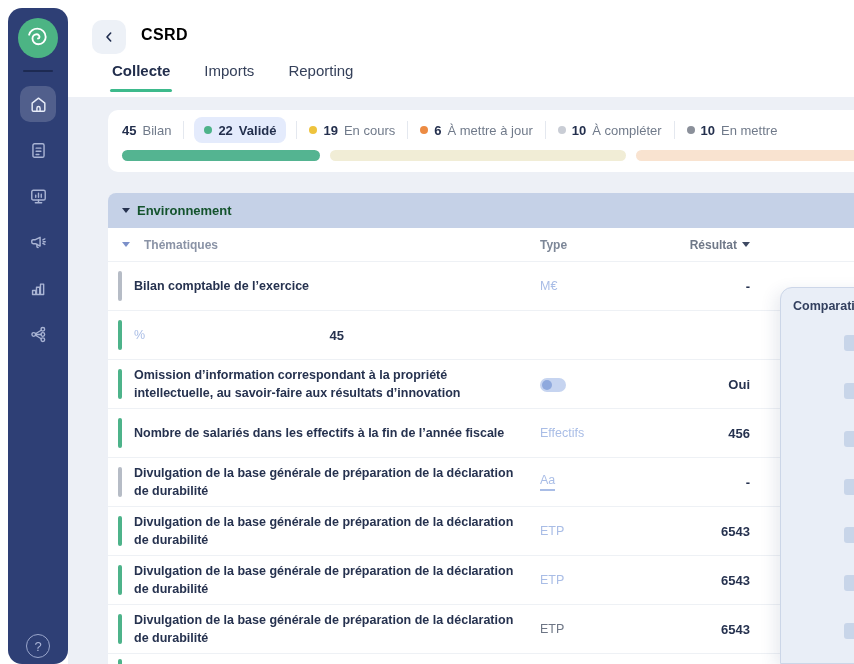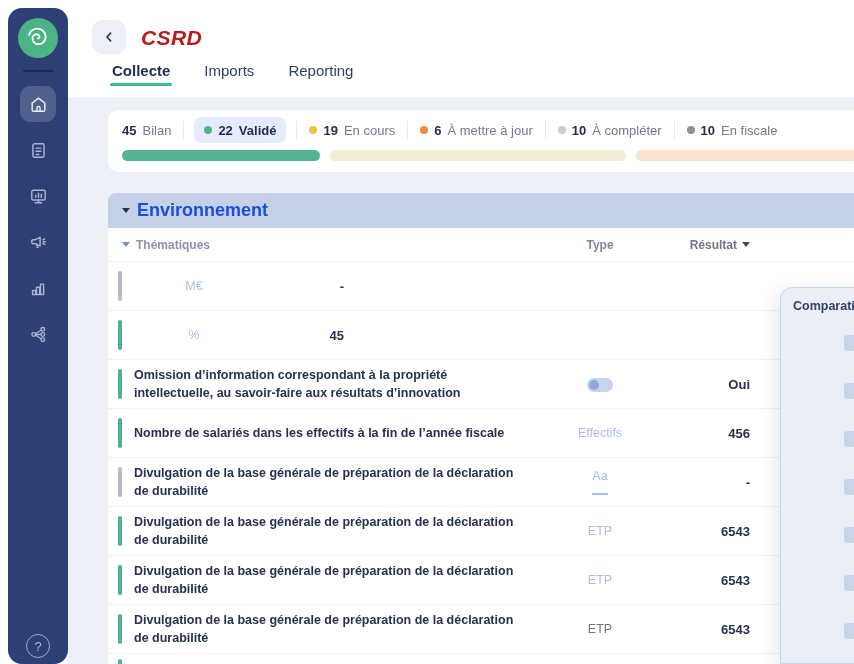--- a/index.html
+++ b/index.html
@@ -16,24 +16,24 @@
   .side-divider { width:30px; height:2px; background:#1d2a52; border-radius:1px; margin-top:12px; }
   .nav { margin-top:14px; display:flex; flex-direction:column; gap:10px; align-items:center; }
   .nav-btn { width:36px; height:36px; border-radius:10px; display:flex; align-items:center;
     justify-content:center; color:#a9b4d4; cursor:pointer; }
   .nav-btn.active { background:rgba(255,255,255,.17); color:#e9eef9; }
   .help-btn { position:absolute; bottom:6px; left:18px; width:24px; height:24px; border-radius:50%;
     border:1.5px solid #9aa6cc; color:#aab4d6; font-size:13px; display:flex; align-items:center; justify-content:center; }
   
   .back-btn { position:absolute; left:92px; top:20px; width:34px; height:34px; border-radius:10px;
     background:#edf1f7; display:flex; align-items:center; justify-content:center; cursor:pointer; }
-  .page-title { position:absolute; left:141px; top:26px; font-size:21px; font-weight:bold;
-    color:#b91c1c; letter-spacing:.4px;font-style:italic; }
+  .page-title { position:absolute; left:141px; top:26px; font-size:16px; font-weight:bold;
+    color:#000000; letter-spacing:.4px; }
   .tabs { position:absolute; left:112px; top:62px; display:flex; gap:34px; }
-  .tab { font-size:15px; color:#35405a; padding-bottom:7px; position:relative; cursor:pointer; }
+  .tab { font-size:15px; color:#35405a; padding-bottom:13px; position:relative; cursor:pointer; }
   .tab.active { font-weight:bold; color:#222e4c; }
   .tab.active::after { content:""; position:absolute; left:-2px; right:-2px; bottom:0;
     height:3px; border-radius:2px; background:#3dba8c; }
   .content-bg { position:absolute; left:68px; top:97px; width:786px; height:567px; background:#edf0f6; }
   
   .summary-card { position:absolute; left:108px; top:110px; width:762px; height:62px;
     background:#fff; border-radius:10px; }
   .summary-row { display:flex; align-items:center; height:40px; padding-left:14px; font-size:13px; color:#707a8a; }
   .sum-item { display:flex; align-items:center; gap:6px; padding:0 12px; white-space:nowrap; cursor:pointer; }
   .sum-item:first-child { padding-left:0; }
@@ -46,41 +46,41 @@
   .dot.d-dgray { background:#8b909a; }
   .progress-row { position:absolute; left:14px; top:40px; display:flex; gap:10px; }
   .seg { height:11px; border-radius:6px; }
   .seg.s1 { width:198px; background:#54b491; }
   .seg.s2 { width:296px; background:#f1edd6; }
   .seg.s3 { width:240px; background:#f9e3d0; }
   
   .section-band { position:absolute; left:108px; top:193px; width:762px; height:35px;
     background:#c5d1e7; border-radius:8px 8px 0 0; display:flex; align-items:center;
     padding-left:14px; gap:7px; cursor:pointer; }
-  .section-band .label { font-size:18px; font-weight:bold; color:#1d4ed8; }
+  .section-band .label { font-size:13px; font-weight:bold; color:#14532d; }
   .tri { width:0; height:0; border-left:4px solid transparent; border-right:4px solid transparent; border-top:5px solid #26324f; }
   .tri.blue { border-top-color:#7c90c9; }
   .tri.dark { border-top-color:#3f4a63; }
   
   .table-card { position:absolute; left:108px; top:228px; width:762px; height:436px; background:#fff; overflow:hidden; }
   .t-header { height:33px; display:flex; align-items:center; padding-left:14px; }
-  .th-them { flex:1; display:flex; align-items:center; gap:6px; font-size:12px; font-weight:bold; color:#8a93a6; cursor:pointer; }
-  .col-type { width:120px; text-align:center; flex-shrink:0; }
+  .th-them { flex:1; display:flex; align-items:center; gap:14px; font-size:12px; font-weight:bold; color:#8a93a6; cursor:pointer; }
+  .col-type { width:120px; flex-shrink:0; }
   .col-res { width:90px; text-align:right; flex-shrink:0; }
   .col-spacer { width:120px; flex-shrink:0; }
   .th-type { font-size:12px; font-weight:bold; color:#7d8798; }
   .th-res { font-size:12px; font-weight:bold; color:#6f7888; display:flex; align-items:center; justify-content:flex-end; gap:5px; cursor:pointer; }
   .t-row { min-height:49px; border-top:1px solid #eef1f5; display:flex; align-items:center; padding-left:10px; cursor:pointer; }
   .status-bar { width:4px; height:30px; border-radius:3px; margin-right:12px; flex-shrink:0; }
   .status-bar.green { background:#4db38a; } .status-bar.gray { background:#b6bcc6; }
   .row-label { flex:1; font-size:12.5px; font-weight:bold; color:#26324f; line-height:1.45; padding-right:14px; }
   .row-type { font-size:12.5px; color:#a9bde6; }
   .row-type.muted { color:#6d7585; }
   .row-res { font-size:13px; font-weight:600; color:#26324f; }
-  .aa-type { display:inline-block; border-bottom:2px solid #a9bde6; padding-bottom:10px; }
+  .aa-type { display:inline-block; border-bottom:2px solid #a9bde6; padding-bottom:2px; }
   .toggle { display:inline-block; width:26px; height:14px; border-radius:7px; background:#c6d4f0; position:relative; vertical-align:middle; }
   .toggle::before { content:""; position:absolute; left:2px; top:2px; width:10px; height:10px; border-radius:50%; background:#8fa9dd; }
   .t-row.partial { min-height:11px; height:11px; align-items:flex-start; padding-top:5px; }
   
   .comparatif { position:absolute; left:780px; top:287px; width:92px; height:377px;
     background:#e9eef7; border:1px solid #ccd6e8; border-radius:12px 0 0 0;
     box-shadow:-5px 4px 16px rgba(40,60,110,.10); }
   .comp-title { padding:11px 0 0 12px; font-size:12.5px; font-weight:bold; color:#323f5e; }
   .skel { position:absolute; left:63px; width:16px; height:16px; border-radius:3px; background:#c8d5e9; }
   svg { display:block; }
@@ -196,21 +196,21 @@
     <div class="v-div"></div>
     <div class="sum-item">
       <span class="dot d-lgray"></span>
       <span class="count">10</span>
       <span>À compléter</span>
     </div>
     <div class="v-div"></div>
     <div class="sum-item">
       <span class="dot d-dgray"></span>
       <span class="count">10</span>
-      <span>En fiscale</span>
+      <span>En mettre</span>
     </div>
   </div>
   <div class="progress-row">
     <div class="seg s1"></div>
     <div class="seg s2"></div>
     <div class="seg s3"></div>
   </div>
 </div>
 
 <div class="section-band">
@@ -227,20 +227,21 @@
     <div class="col-type th-type">Type</div>
     <div class="col-res th-res">
       <span>Résultat</span>
       <span class="tri dark"></span>
     </div>
     <div class="col-spacer"></div>
   </div>
 
   <div class="t-row">
     <div class="status-bar gray"></div>
+    <div class="row-label">Bilan comptable de l’exercice</div>
     <div class="col-type row-type">M€</div>
     <div class="col-res row-res">-</div>
     <div class="col-spacer"></div>
   </div>
 
   <div class="t-row">
     <div class="status-bar green"></div>
     <div class="col-type row-type">%</div>
     <div class="col-res row-res">45</div>
     <div class="col-spacer"></div>

